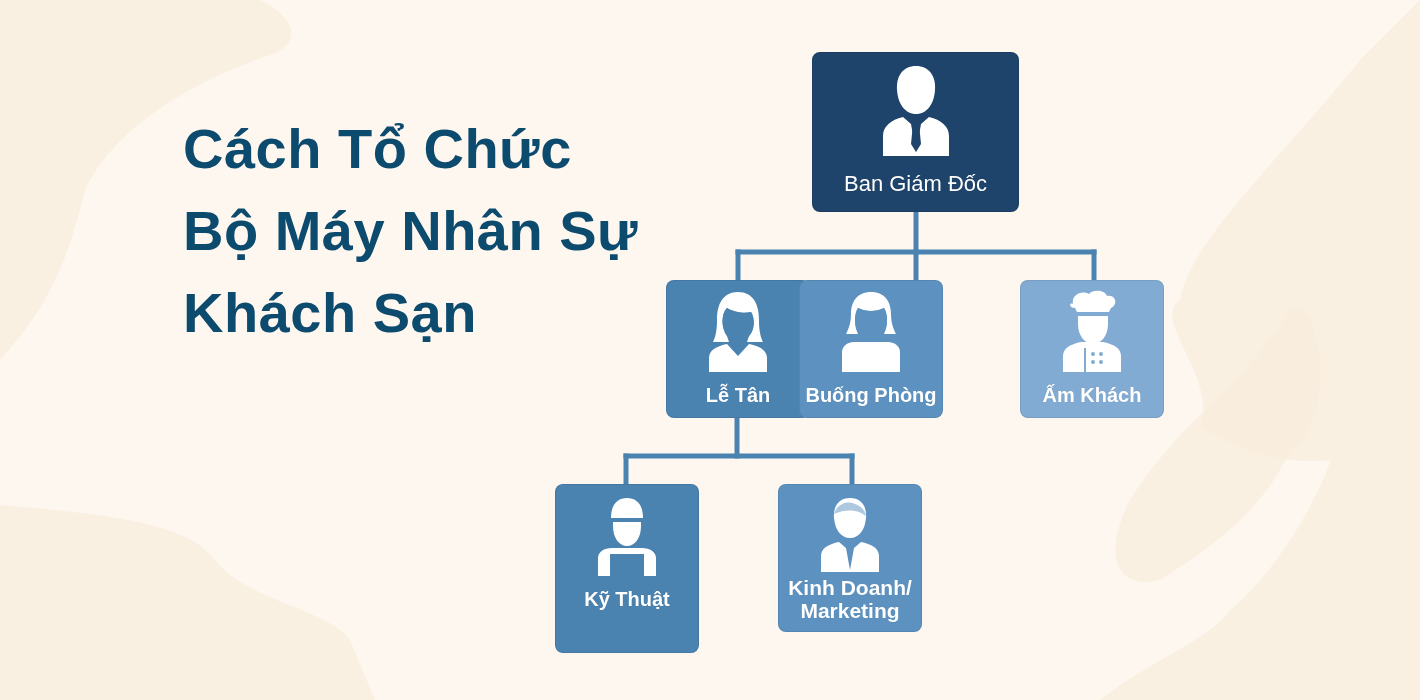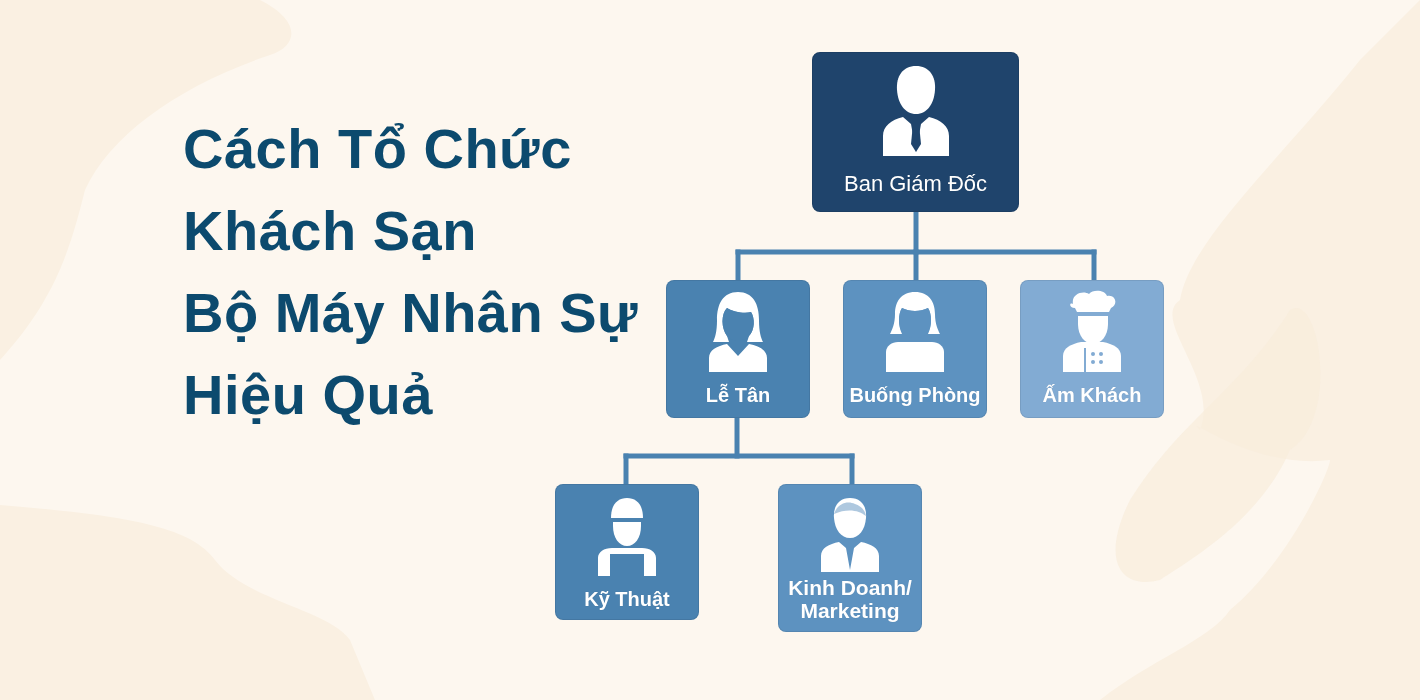--- a/index.html
+++ b/index.html
@@ -10,45 +10,44 @@
   .lines { position:absolute; left:0; top:0; width:1420px; height:700px; }
   .node { position:absolute; border-radius:8px; box-sizing:border-box; color:#fff; text-align:center; box-shadow: inset 0 0 0 1px rgba(0,0,0,0.08); }
   .node svg { position:absolute; left:50%; transform:translateX(-50%); }
   .node .lbl { position:absolute; left:0; right:0; font-size:20px; font-weight:bold; line-height:23px; text-shadow:0 0 1px rgba(0,0,0,0.15); }
   .root { left:812px; top:52px; width:207px; height:160px; background:#1f446c; }
   .root svg { top:12px; }
   .root .lbl { top:120px; font-size:22px; font-weight:normal; }
   .l2 { width:144px; height:138px; top:280px; }
   .l2 svg { top:10px; }
   .l2 .lbl { top:104px; }
-  .l3 { width:144px; height:136px; top:484px; }
+  .l3 { width:144px; height:169px; top:484px; }
   .l3 svg { top:12px; }
   .l3 .lbl { top:104px; }
   .n-letan { left:666px; background:#4a82b0; }
-  .n-buong { left:843px; background:#5d92c0; }
+  .n-buong { left:799px; background:#5d92c0; }
   .n-amthuc { left:1020px; background:#82abd3; }
   .n-kythuat { left:555px; background:#4a82b0; }
   .n-kinhdoanh { left:778px; height:148px; background:#5d92c0; }
   .n-kinhdoanh .lbl { top:92px; font-size:21px; }
 </style>
 </head>
 <body>
 
 <svg class="bg" viewBox="0 0 1420 700">
   <path d="M0 0 L260 0 C300 20 300 45 270 55 C180 85 110 135 85 190 C70 250 55 300 0 360 Z" fill="#faf0e2"></path>
   <path d="M0 505 C120 515 190 525 215 560 C245 600 330 610 350 640 L375 700 L0 700 Z" fill="#faf0e2"></path>
   <path d="M1420 0 L1420 700 L1100 700 C1150 660 1210 640 1230 610 C1290 560 1330 470 1330 460 C1250 470 1180 410 1200 430 C1220 380 1150 320 1180 300 C1190 240 1280 160 1360 60 Z" fill="#faf0e2"></path>
   <path d="M1130 500 C1180 420 1240 390 1290 310 C1320 290 1340 420 1290 450 C1260 520 1190 560 1160 580 C1120 590 1100 560 1130 500 Z" fill="#f8ecdc" opacity="0.7"></path>
 </svg>
 
 <h1 class="title">
   <span>Cách Tổ Chức</span>
+  <span>Bộ Máy Nhân Sự</span>
   <span>Khách Sạn</span>
-  <span>Bộ Máy Nhân Sự</span>
-  <span>Hiệu Quả</span>
 </h1>
 
 <svg class="lines" viewBox="0 0 1420 700">
   <g stroke="#4a82b0" stroke-width="5" fill="none" stroke-linecap="square">
     <line x1="916" y1="212" x2="916" y2="252"></line>
     <line x1="738" y1="252" x2="1094" y2="252"></line>
     <line x1="738" y1="252" x2="738" y2="280"></line>
     <line x1="916" y1="252" x2="916" y2="280"></line>
     <line x1="1094" y1="252" x2="1094" y2="280"></line>
     <line x1="737" y1="418" x2="737" y2="456"></line>

